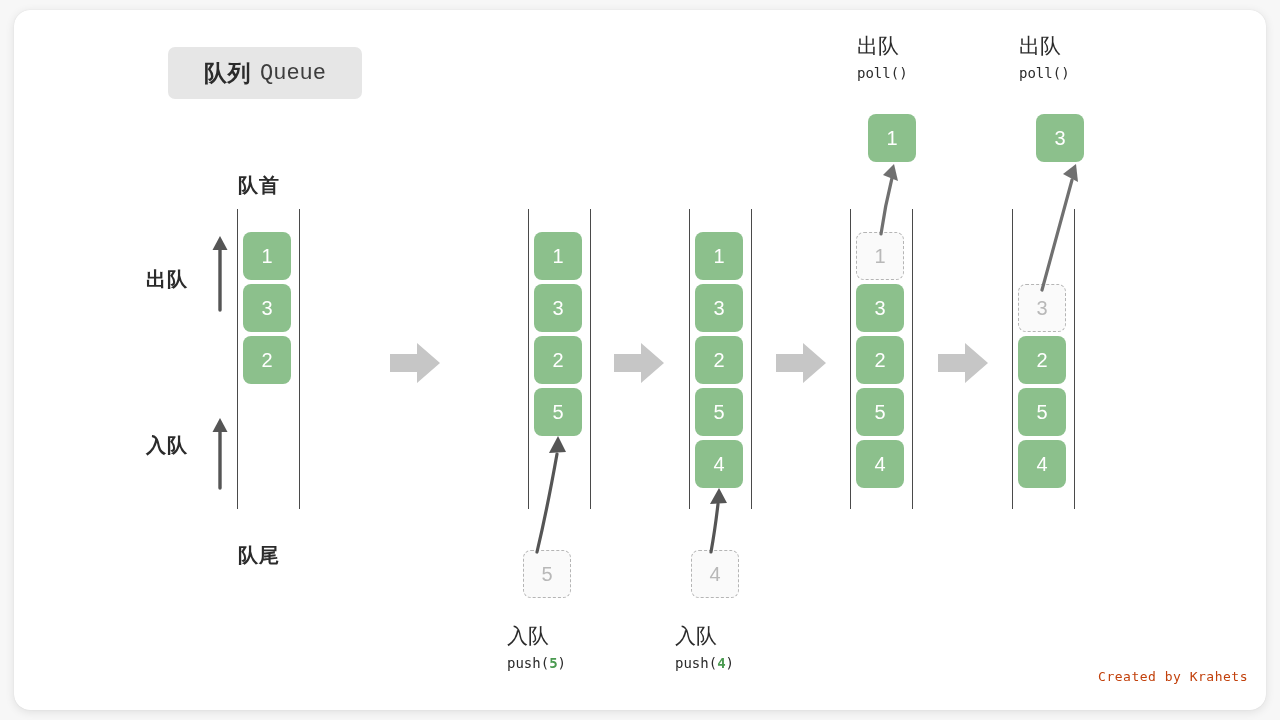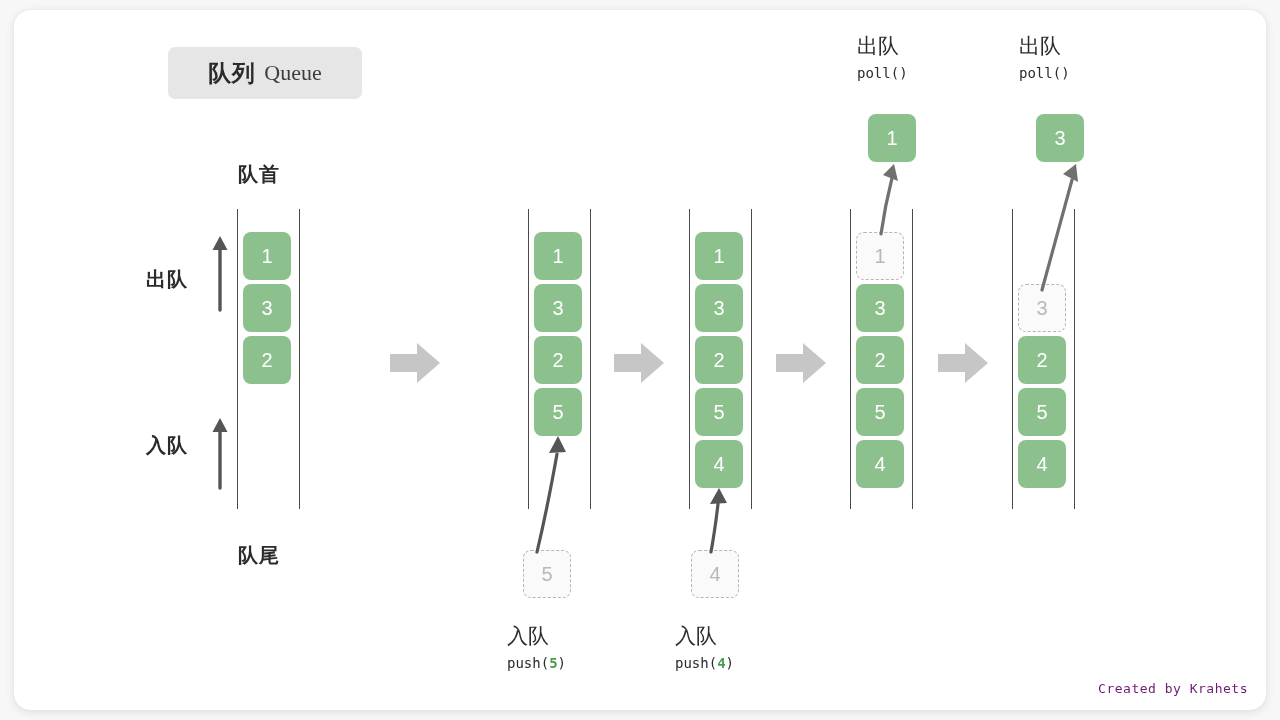--- a/index.html
+++ b/index.html
@@ -44,35 +44,35 @@
     justify-content: center;
     gap: 9px;
   }
   #title-pill .cn {
     font-size: 23px;
     font-weight: bold;
     color: #2b2b2b;
     letter-spacing: 0.5px;
   }
   #title-pill .en {
-    font-family: Liberation Serif, serif;
+    font-family: Liberation Mono, monospace;
     font-size: 22px;
     color: #3d3d3d;
   }
 
   
   .edge-label {
     position: absolute;
     font-size: 20px;
     font-weight: bold;
     color: #2b2b2b;
     letter-spacing: 1px;
     white-space: nowrap;
   }
-  #label-head { left: 238px; top: 161px; }
+  #label-head { left: 238px; top: 172px; }
   #label-tail { left: 238px; top: 542px; }
 
   
   .side-label {
     position: absolute;
     font-size: 20px;
     font-weight: bold;
     color: #2b2b2b;
     letter-spacing: 1px;
     white-space: nowrap;
@@ -151,24 +151,24 @@
   }
   .op-caption .code .arg { color: #4a9a50; font-weight: bold; }
 
   
   .step-arrow { position: absolute; }
 
   
   #watermark {
     position: absolute;
     right: 32px;
-    bottom: 24px;
+    bottom: 36px;
     font-family: "DejaVu Sans Mono", "Liberation Mono", monospace;
     font-size: 13px;
-    color: #701a75;
+    color: #c2410c;
     letter-spacing: 0.5px;
   }
 </style>
 </head>
 <body>
 
 <div id="card"></div>
 
 <div id="stage">
 

